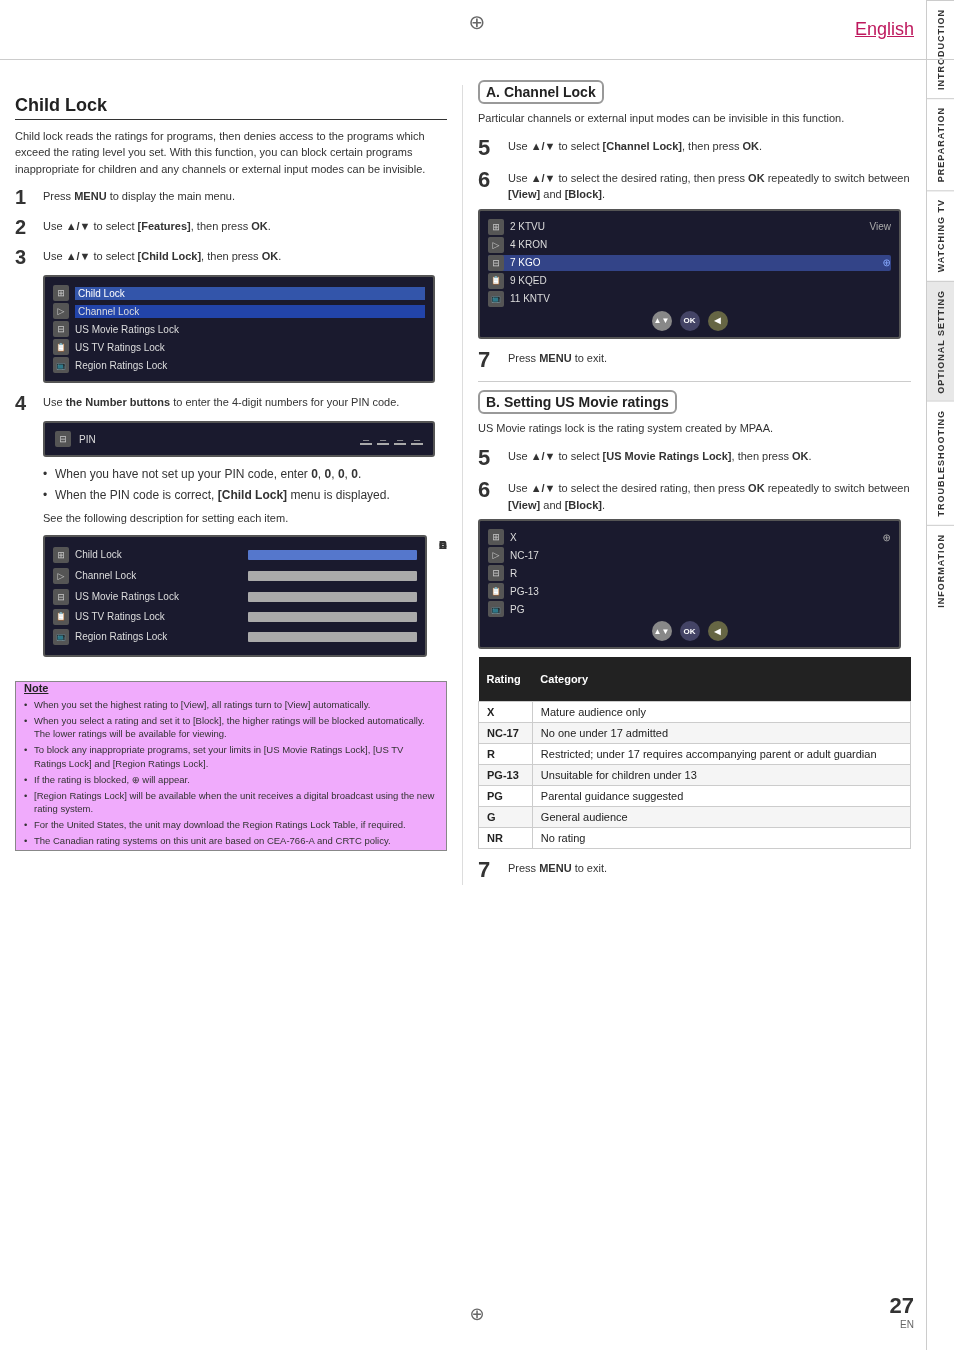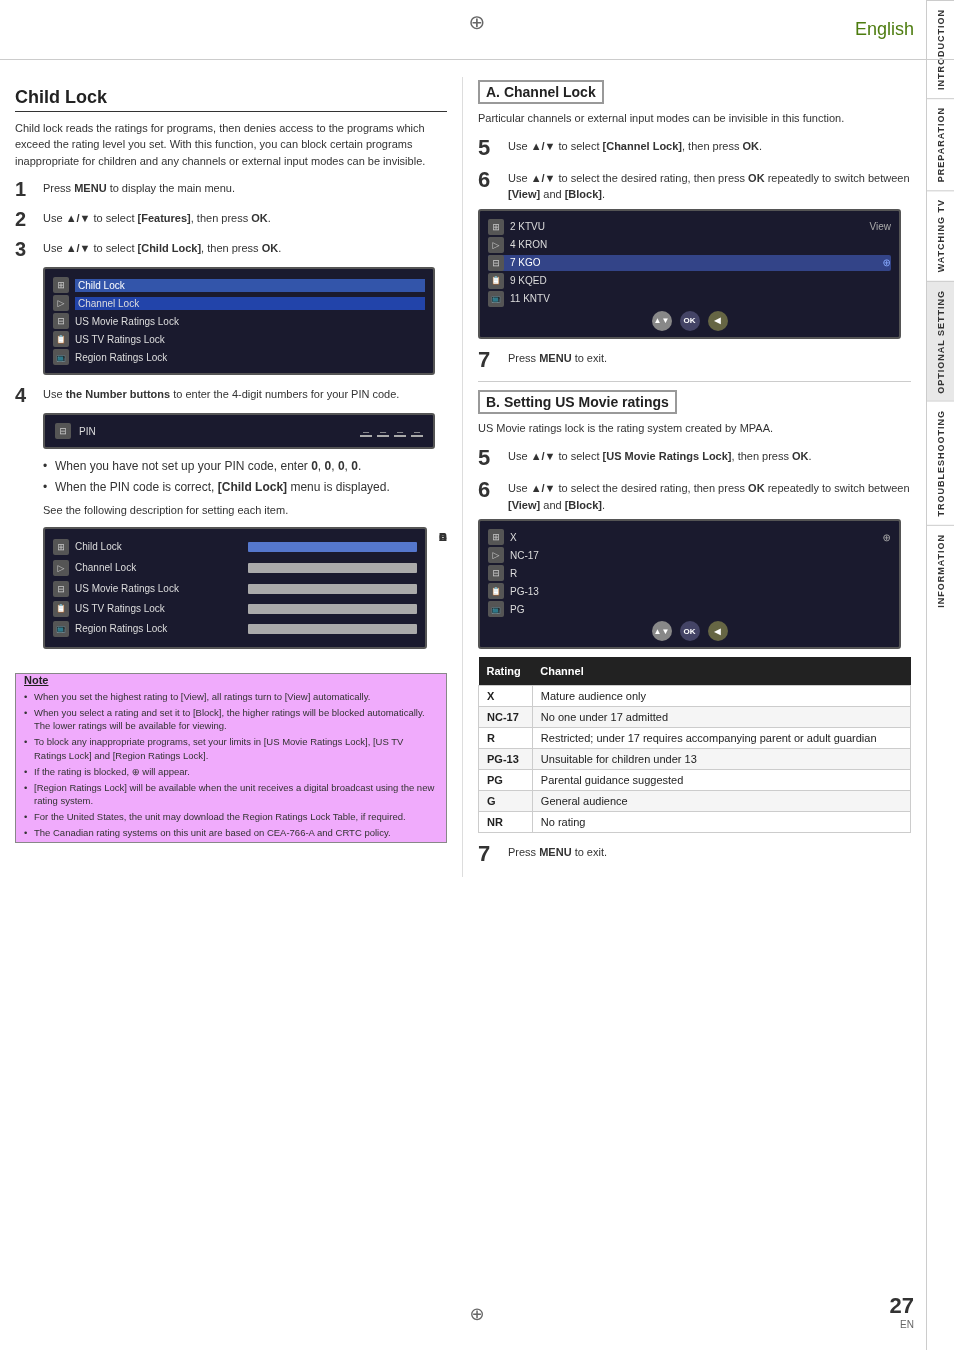--- a/index.html
+++ b/index.html
@@ -49,22 +49,23 @@
       position: relative;
       height: 60px;
       display: flex;
       align-items: center;
       justify-content: flex-end;
       padding-right: 40px;
       border-bottom: 1px solid #ccc;
     }
     .language-label {
       font-size: 18px;
-      color: #4d7c0f;
+      color: #be185d;
       font-weight: normal;
+      text-decoration: underline;
     }
     .compass-icon {
       position: absolute;
       top: 10px;
       left: 50%;
       transform: translateX(-50%);
       font-size: 20px;
       color: #666;
     }
 
@@ -101,21 +102,21 @@
     h3.subsection-title {
       font-size: 14px;
       font-weight: bold;
       color: #222;
       margin-bottom: 6px;
       border-bottom: 2px solid #999;
       padding-bottom: 2px;
       display: inline-block;
       padding: 2px 6px;
       border: 2px solid #999;
-      border-radius: 0;
+      border-radius: 6px;
       background: #fff;
     }
 
     p.intro-text {
       font-size: 11px;
       line-height: 1.5;
       margin-bottom: 8px;
       color: #333;
     }
 
@@ -309,21 +310,21 @@
     
     .rating-table {
       width: 100%;
       border-collapse: collapse;
       margin-top: 8px;
       font-size: 11px;
     }
     .rating-table th {
       background: #222;
       color: #fff;
-      padding: 8px 8px;
+      padding: 16px 8px;
       text-align: left;
       font-weight: bold;
     }
     .rating-table td {
       padding: 4px 8px;
       border: 1px solid #ccc;
       vertical-align: top;
     }
     .rating-table tr:nth-child(even) td {
       background: #f5f5f5;
@@ -611,21 +612,21 @@
           <div class="menu-btn ok">OK</div>
           <div class="menu-btn back">◀</div>
         </div>
       </div>
 
       
       <table class="rating-table">
         <thead>
           <tr>
             <th>Rating</th>
-            <th>Channel</th>
+            <th>Category</th>
           </tr>
         </thead>
         <tbody>
           <tr>
             <td class="rating-label">X</td>
             <td>Mature audience only</td>
           </tr>
           <tr>
             <td class="rating-label">NC-17</td>
             <td>No one under 17 admitted</td>

